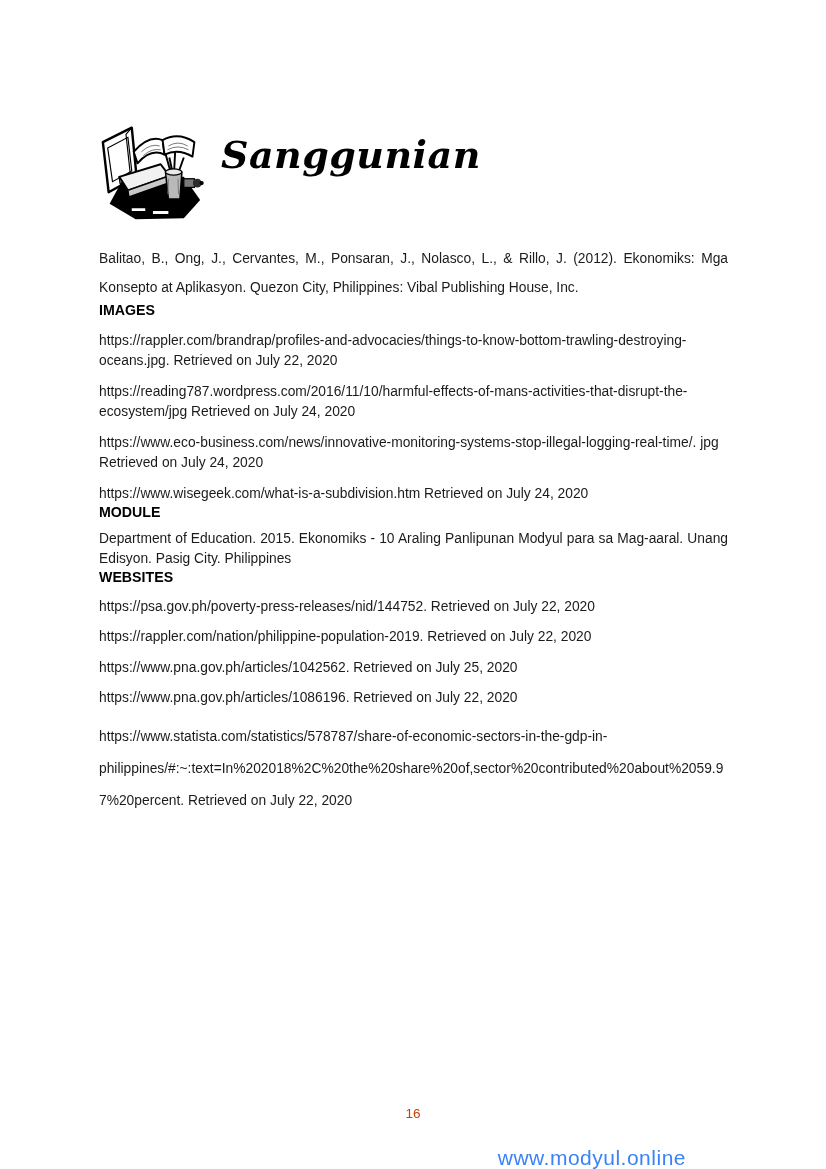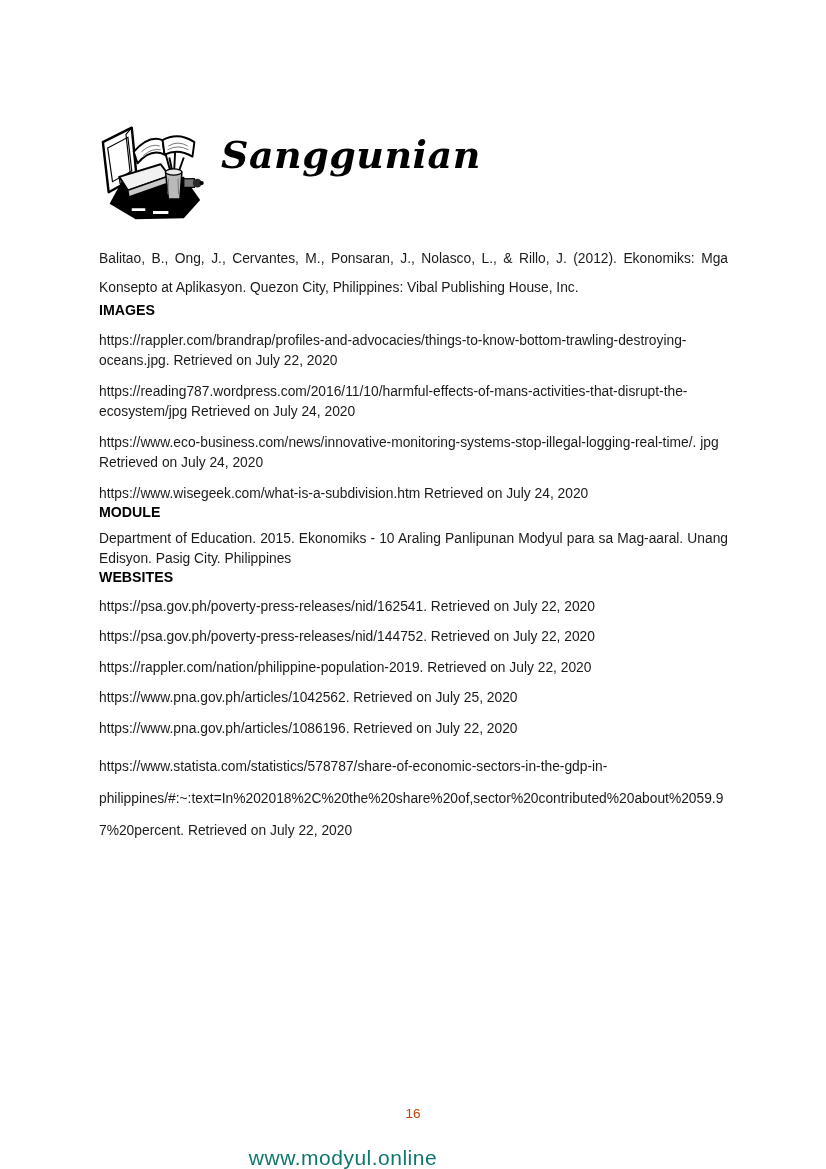--- a/index.html
+++ b/index.html
@@ -75,24 +75,24 @@
     width: 826px;
     text-align: center;
     font-size: 13.5px;
     color: #c2410c;
   }
   .watermark {
     position: absolute;
     top: 1118px;
     left: 0;
     width: 686px;
-    text-align: center;
+    text-align: right;
     font-size: 21px;
     letter-spacing: 0.5px;
-    color: #0f766e;
+    color: #3b82f6;
   }
 </style>
 </head>
 <body>
 
 <div class="page">
   <div class="content">
 
     <div class="header">
       <span class="icon-wrap">
@@ -134,21 +134,20 @@
     <h2 class="sec h-images">IMAGES</h2>
     <p class="entry">https://rappler.com/brandrap/profiles-and-advocacies/things-to-know-bottom-trawling-destroying-oceans.jpg. Retrieved on July 22, 2020</p>
     <p class="entry">https://reading787.wordpress.com/2016/11/10/harmful-effects-of-mans-activities-that-disrupt-the-ecosystem/jpg Retrieved on July 24, 2020</p>
     <p class="entry">https://www.eco-business.com/news/innovative-monitoring-systems-stop-illegal-logging-real-time/. jpg Retrieved on July 24, 2020</p>
     <p class="entry">https://www.wisegeek.com/what-is-a-subdivision.htm Retrieved on July 24, 2020</p>
 
     <h2 class="sec h-module">MODULE</h2>
     <p class="cite-module">Department of Education. 2015. Ekonomiks - 10 Araling Panlipunan Modyul para sa Mag-aaral. Unang Edisyon. Pasig City. Philippines</p>
 
     <h2 class="sec h-websites">WEBSITES</h2>
-    <p class="entry entry-site">https://psa.gov.ph/poverty-press-releases/nid/162541. Retrieved on July 22, 2020</p>
     <p class="entry entry-site">https://psa.gov.ph/poverty-press-releases/nid/144752. Retrieved on July 22, 2020</p>
     <p class="entry entry-site">https://rappler.com/nation/philippine-population-2019. Retrieved on July 22, 2020</p>
     <p class="entry entry-site">https://www.pna.gov.ph/articles/1042562.  Retrieved on July 25, 2020</p>
     <p class="entry entry-site">https://www.pna.gov.ph/articles/1086196. Retrieved on July 22, 2020</p>
     <p class="entry entry-statista">https://www.statista.com/statistics/578787/share-of-economic-sectors-in-the-gdp-in-philippines/#:~:text=In%202018%2C%20the%20share%20of,sector%20contributed%20about%2059.97%20percent. Retrieved on July 22, 2020</p>
 
   </div>
 
   <div class="page-number">16</div>
   <div class="watermark">www.modyul.online</div>

